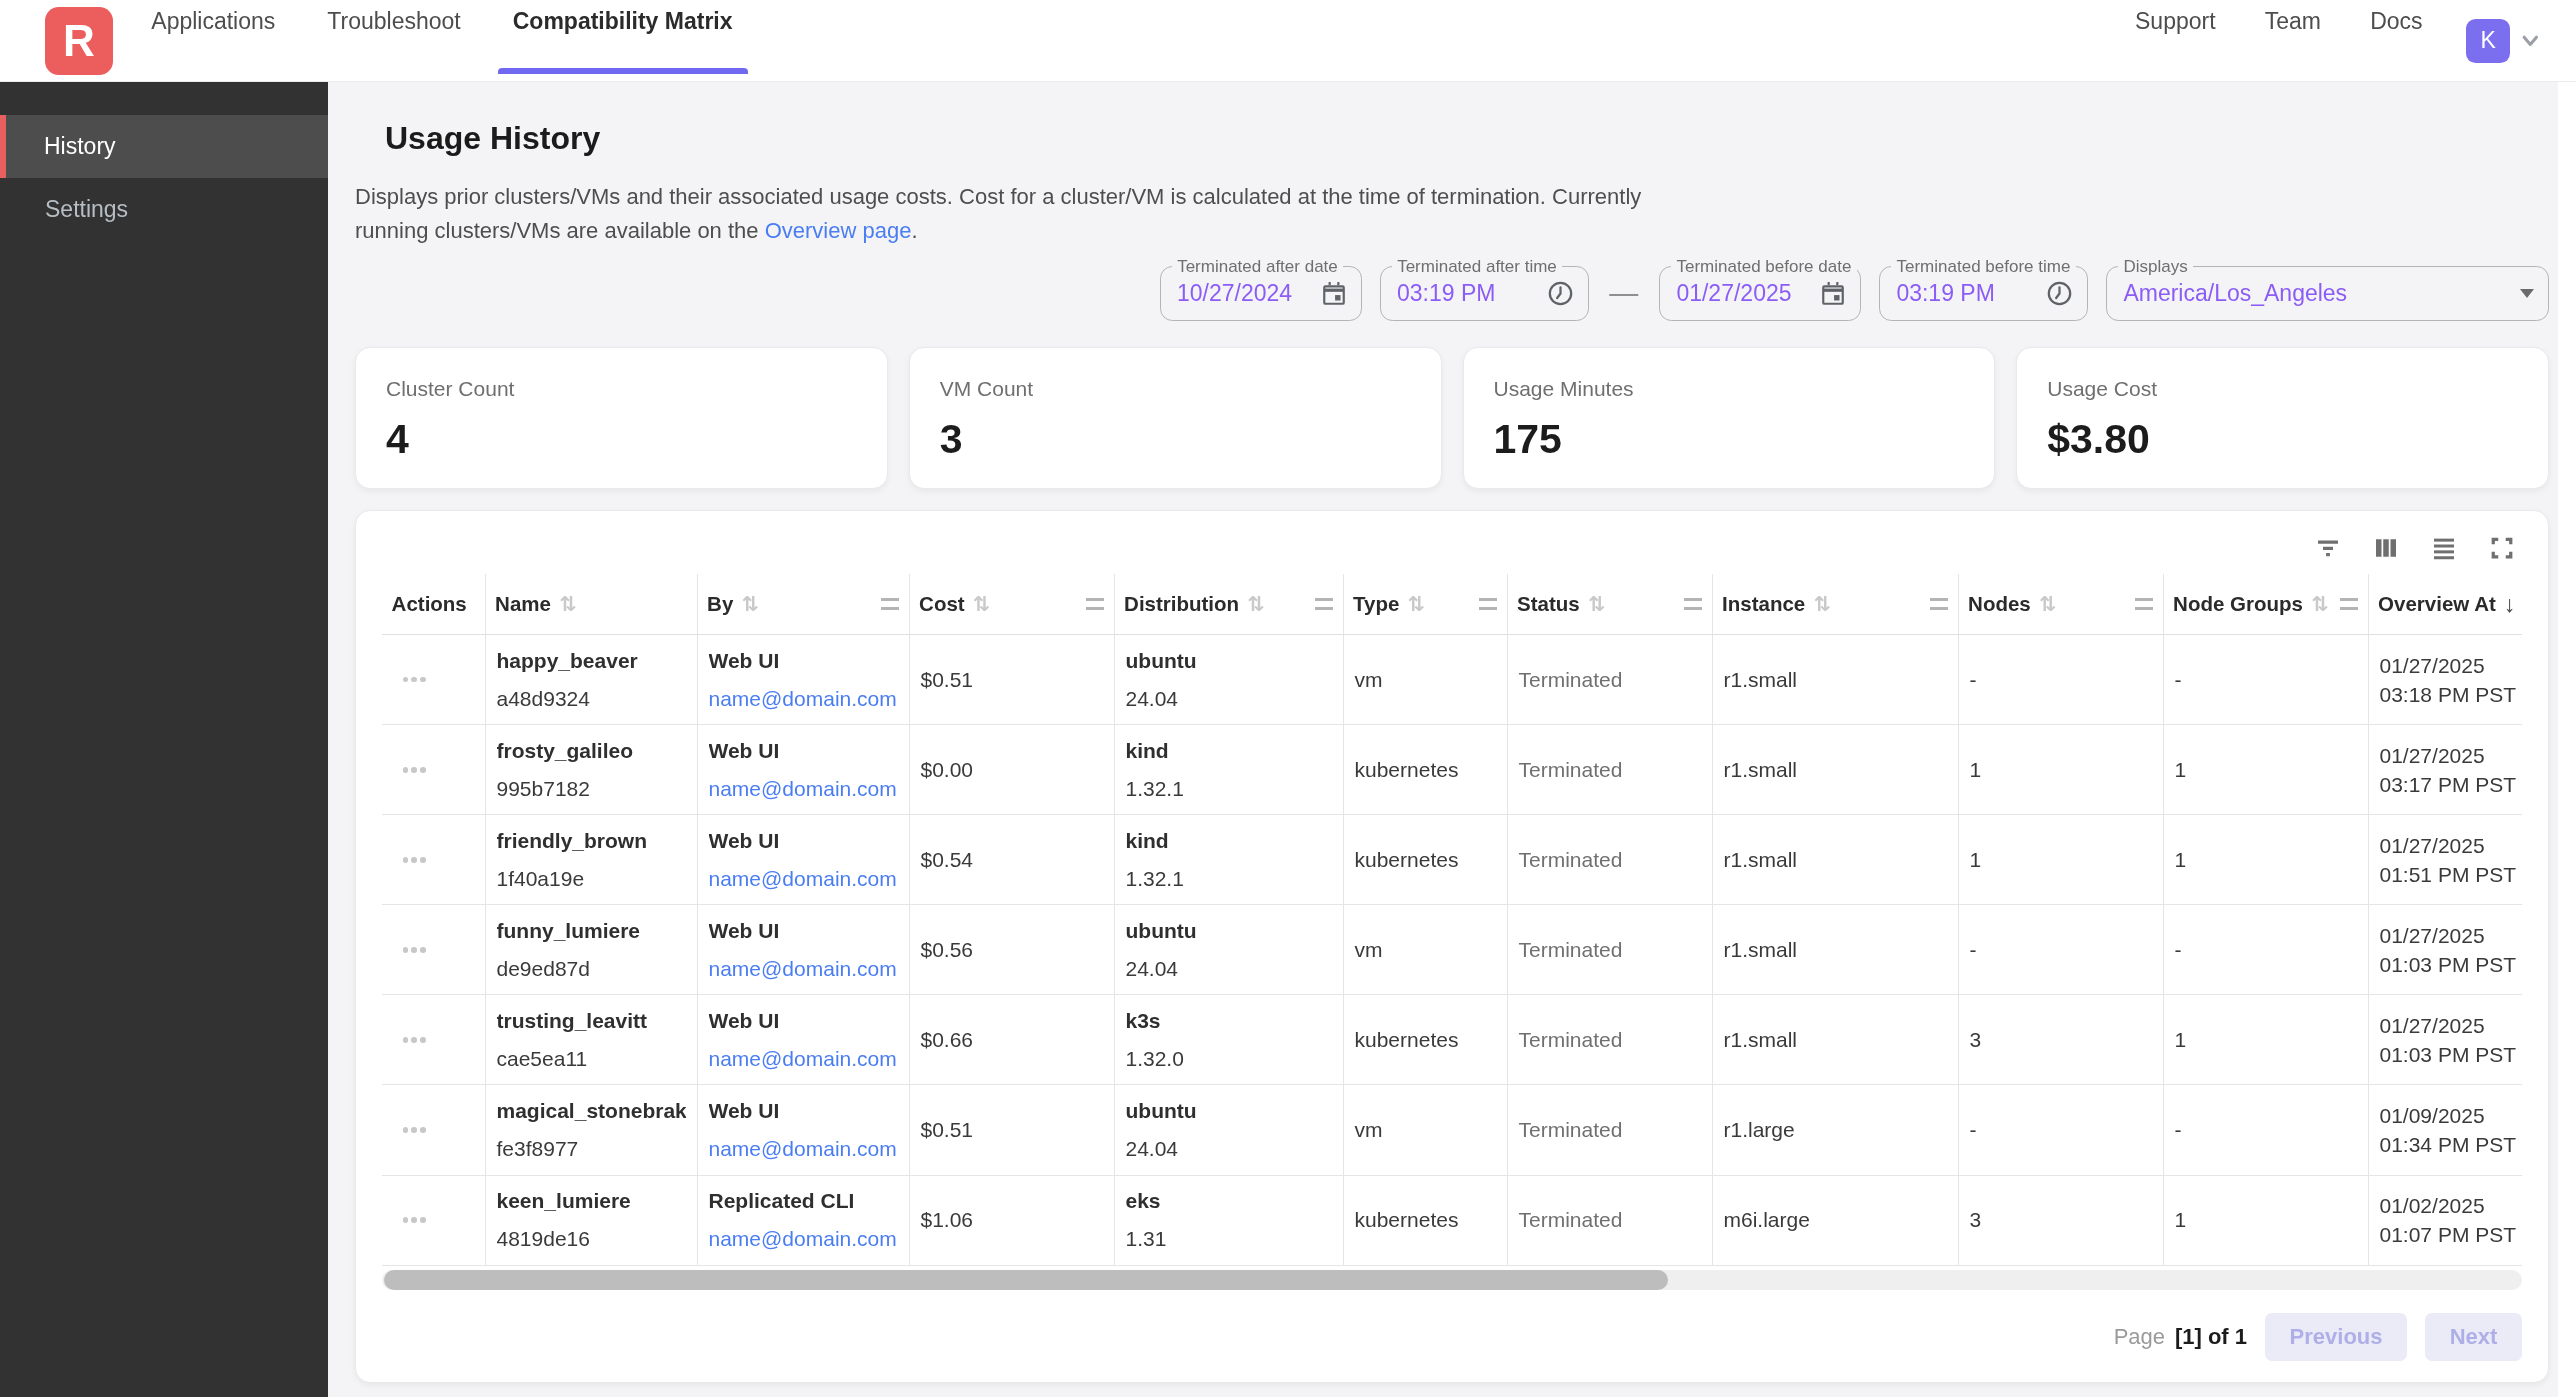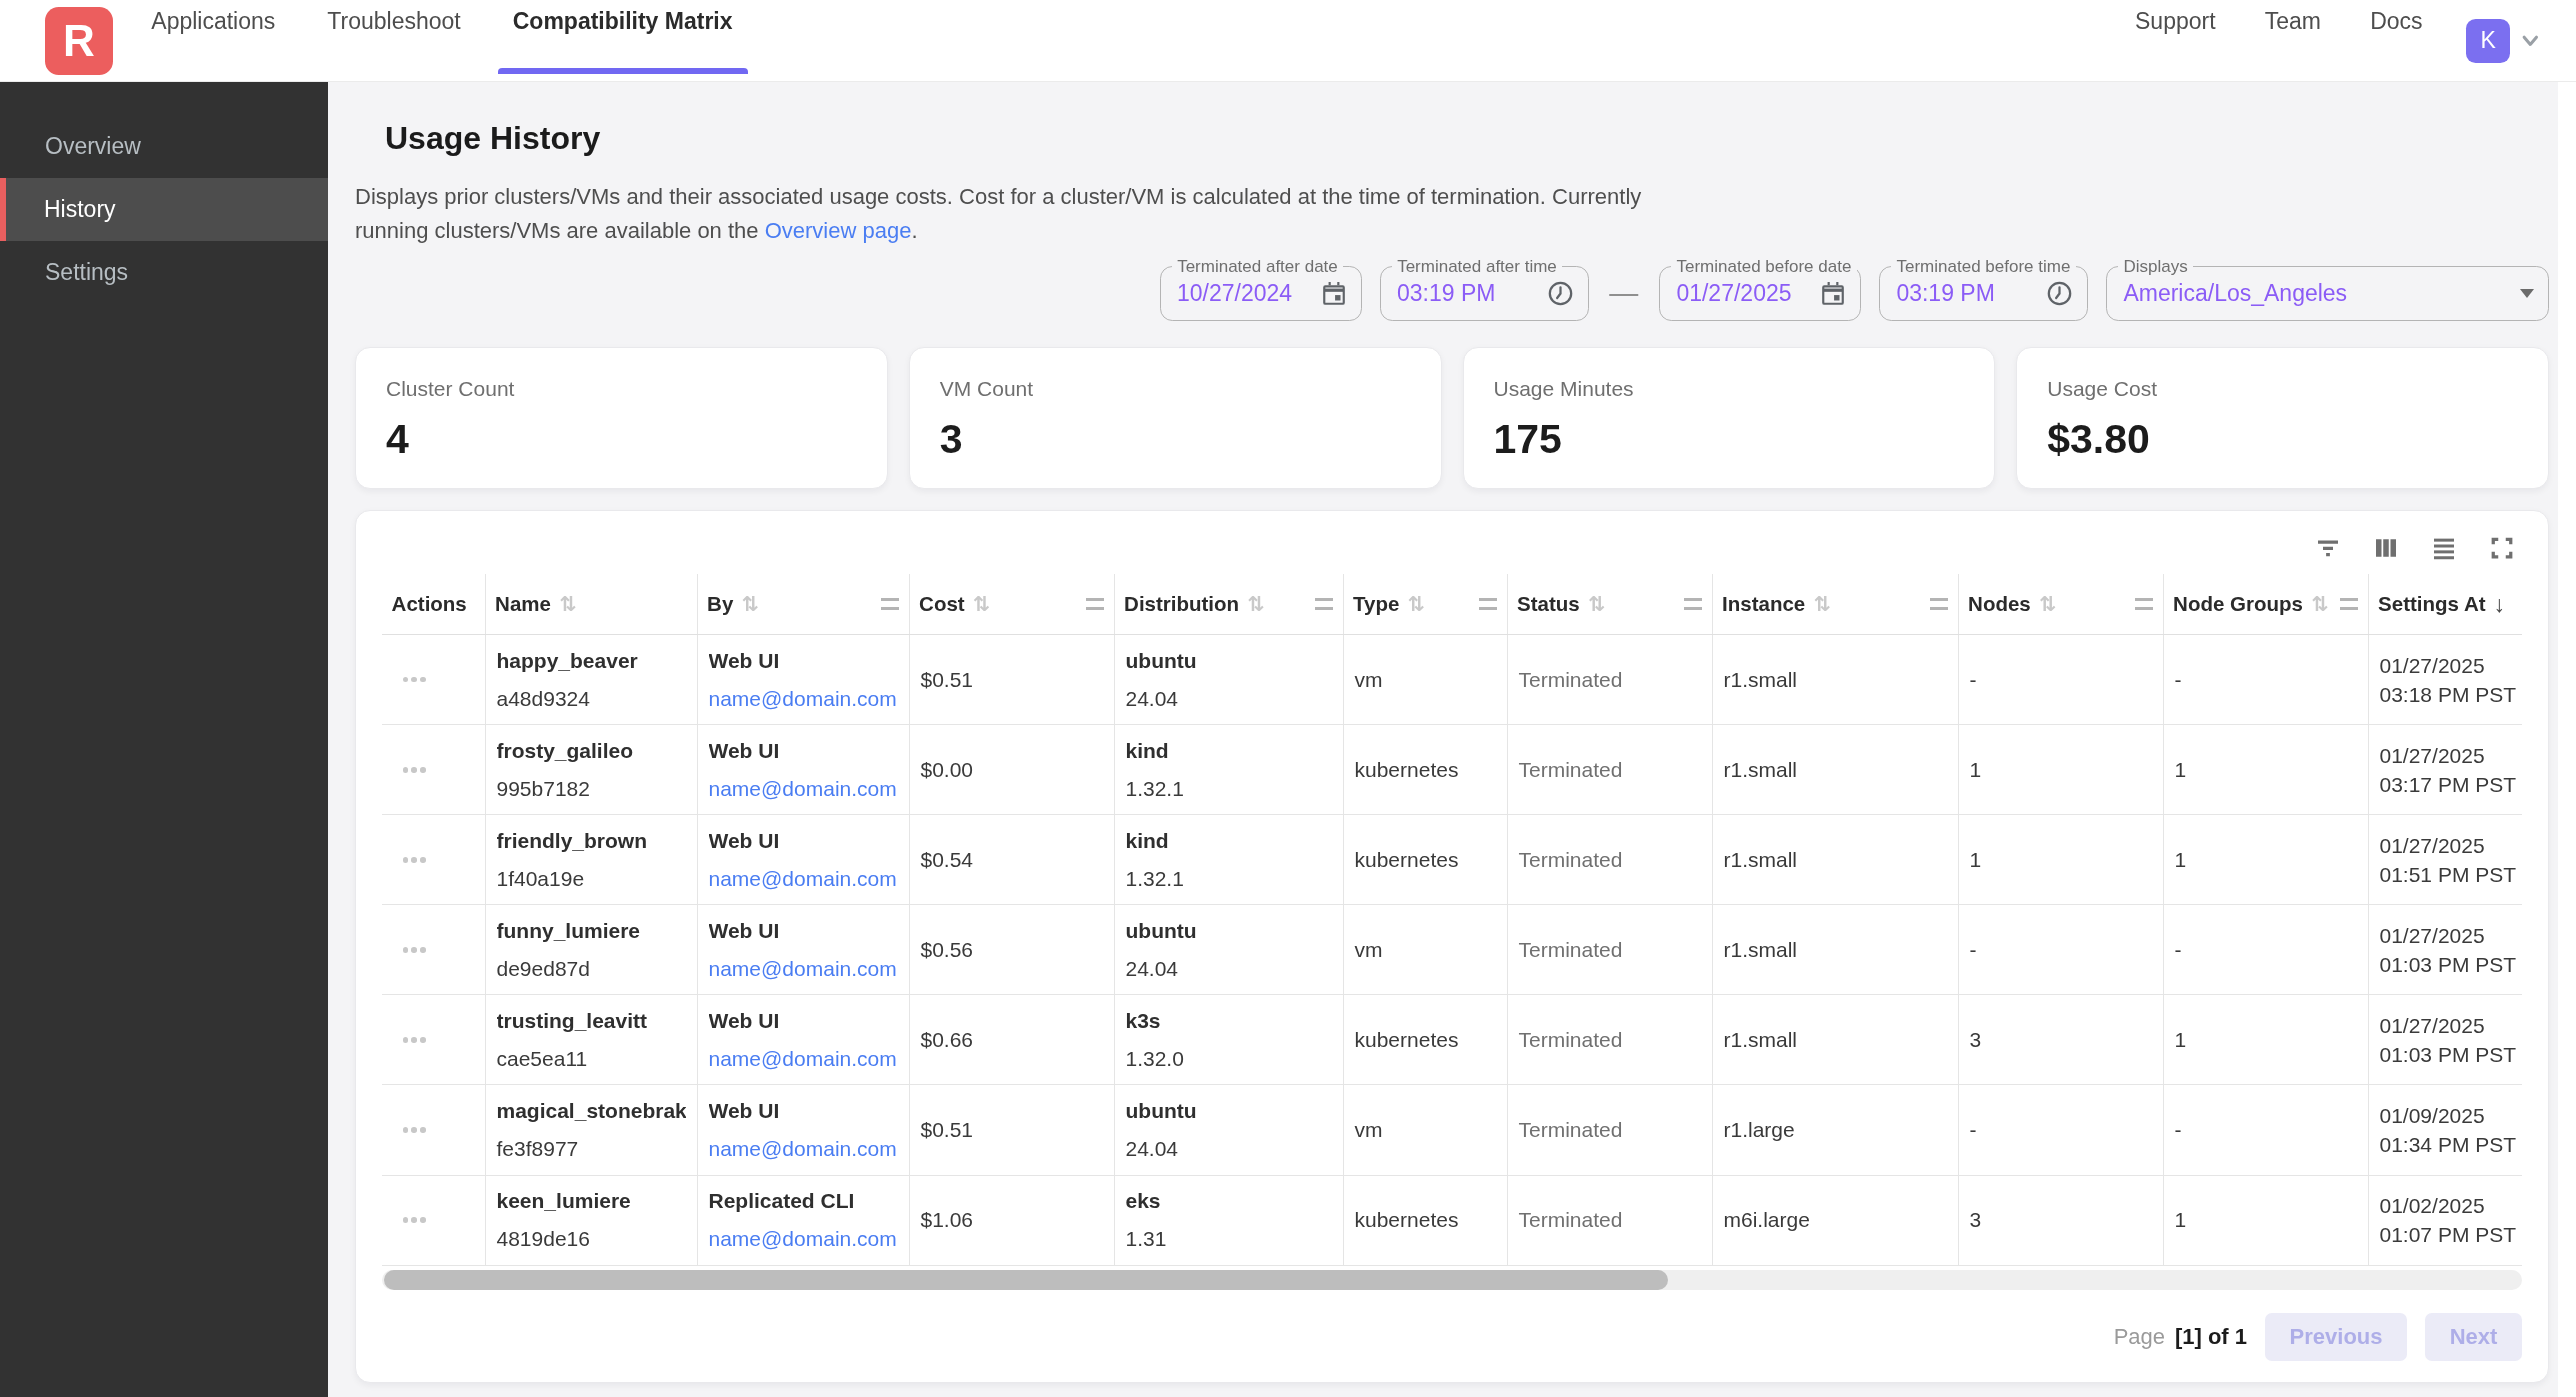--- a/index.html
+++ b/index.html
@@ -132,23 +132,20 @@
     <svg class="chev" viewBox="0 0 24 24">
       <polyline points="6,9 12,16 18,9" fill="none" stroke="#9aa0a6" stroke-width="3" stroke-linecap="round" stroke-linejoin="round"></polyline>
     </svg>
   </div>
 </header>
 
 <div class="shell">
 
   <aside class="sidebar">
 
-      <div class="side-item">
-        <span>Overview</span>
-      </div>
 
       <div class="side-item active">
         <span>History</span>
       </div>
 
       <div class="side-item">
         <span>Settings</span>
       </div>
     </aside>
 
@@ -362,21 +359,21 @@
                 <div class="th-inner">
                   <span class="th-label">Node Groups</span>
                   <span class="sort-icon">⇅</span>
 
                   <span class="drag-handle"></span>
                 </div>
               </th>
 
               <th>
                 <div class="th-inner">
-                  <span class="th-label">Settings At</span>
+                  <span class="th-label">Overview At</span>
 
                   <span class="sorted-desc">↓</span>
 
                 </div>
               </th>
             </tr>
         </thead>
         <tbody>
 
             <tr>

